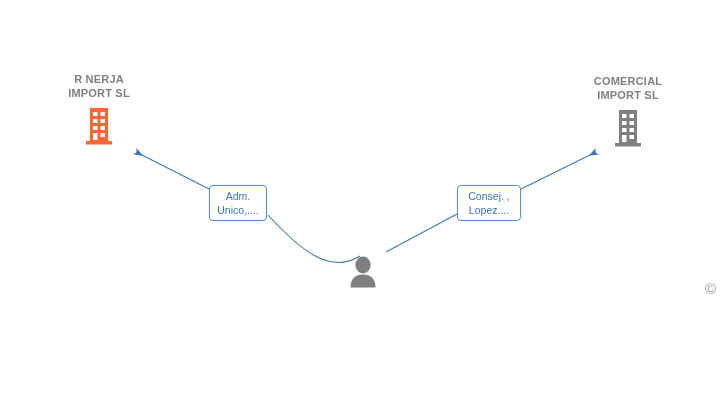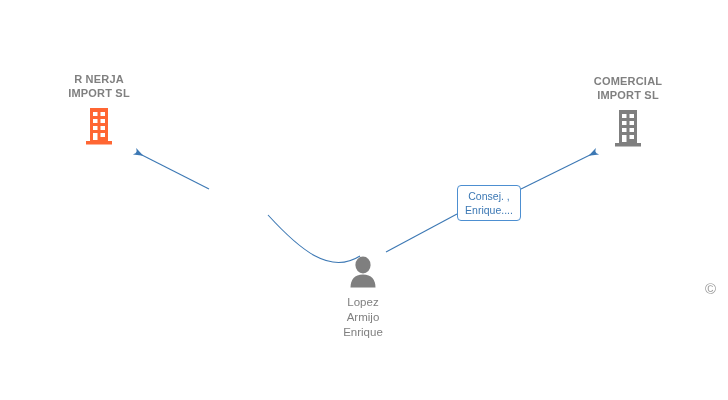--- a/index.html
+++ b/index.html
@@ -176,26 +176,25 @@
   </div>
 
   <div class="node" id="node-person">
     <svg class="node-icon" width="34" height="36" viewBox="0 0 34 36" xmlns="http://www.w3.org/2000/svg">
       <g fill="#7f7f7f">
         <ellipse cx="17" cy="10" rx="7.6" ry="8.4"></ellipse>
         <path d="M17 19.5 C 8.5 19.5 4.5 24.8 4.5 32.5 L 29.5 32.5 C 29.5 24.8 25.5 19.5 17 19.5 Z"></path>
       </g>
     </svg>
     <div class="icon-gap-bottom"></div>
-    <div class="node-label person-label">Lopez
-Armijo
-Enrique</div>
-  </div>
-
+  </div>
+
+  <div class="edge-label" id="edge-label-left">Adm.
+Unico,....</div>
 
   <div class="edge-label" id="edge-label-right">Consej. ,
-Enrique....</div>
+Lopez....</div>
 
   <div id="watermark">
     <span class="wm-c">©</span>
   </div>
 
 </div>
 
 </body></html>

